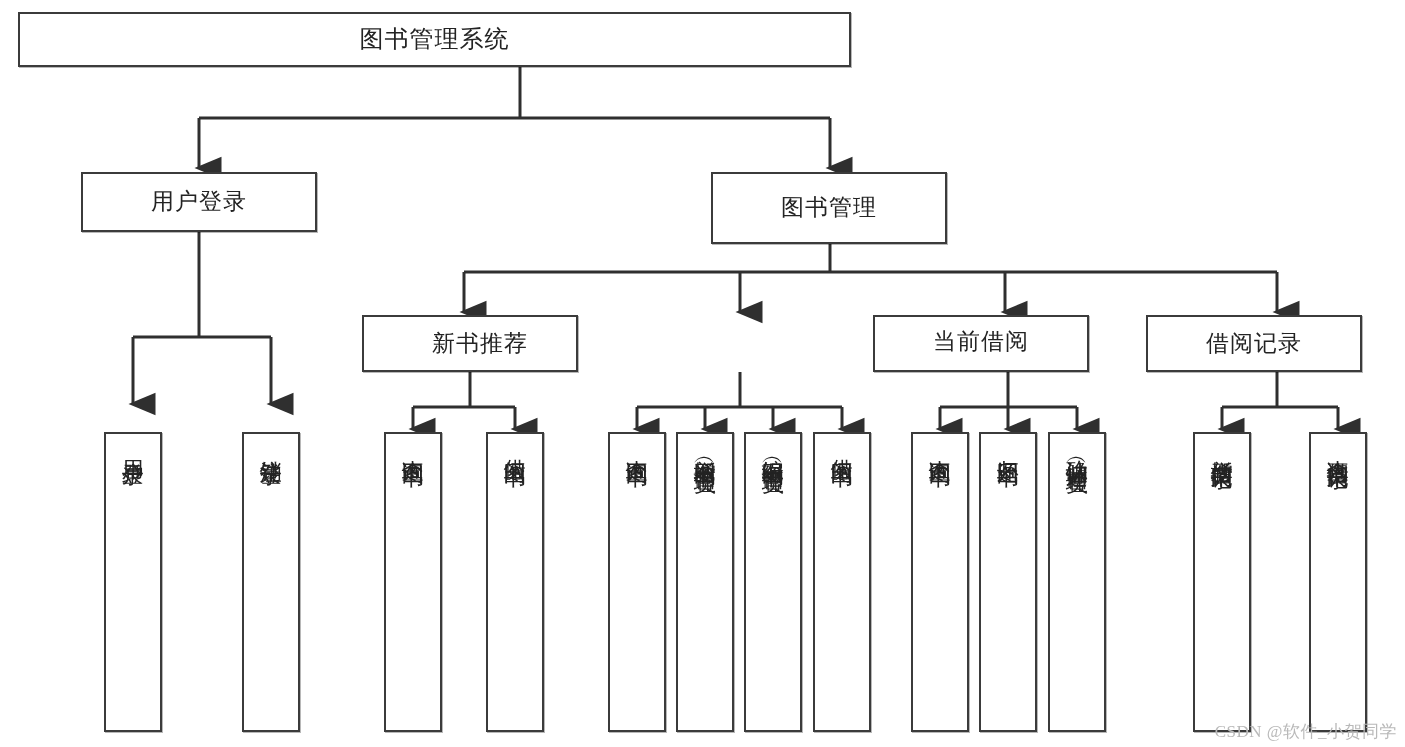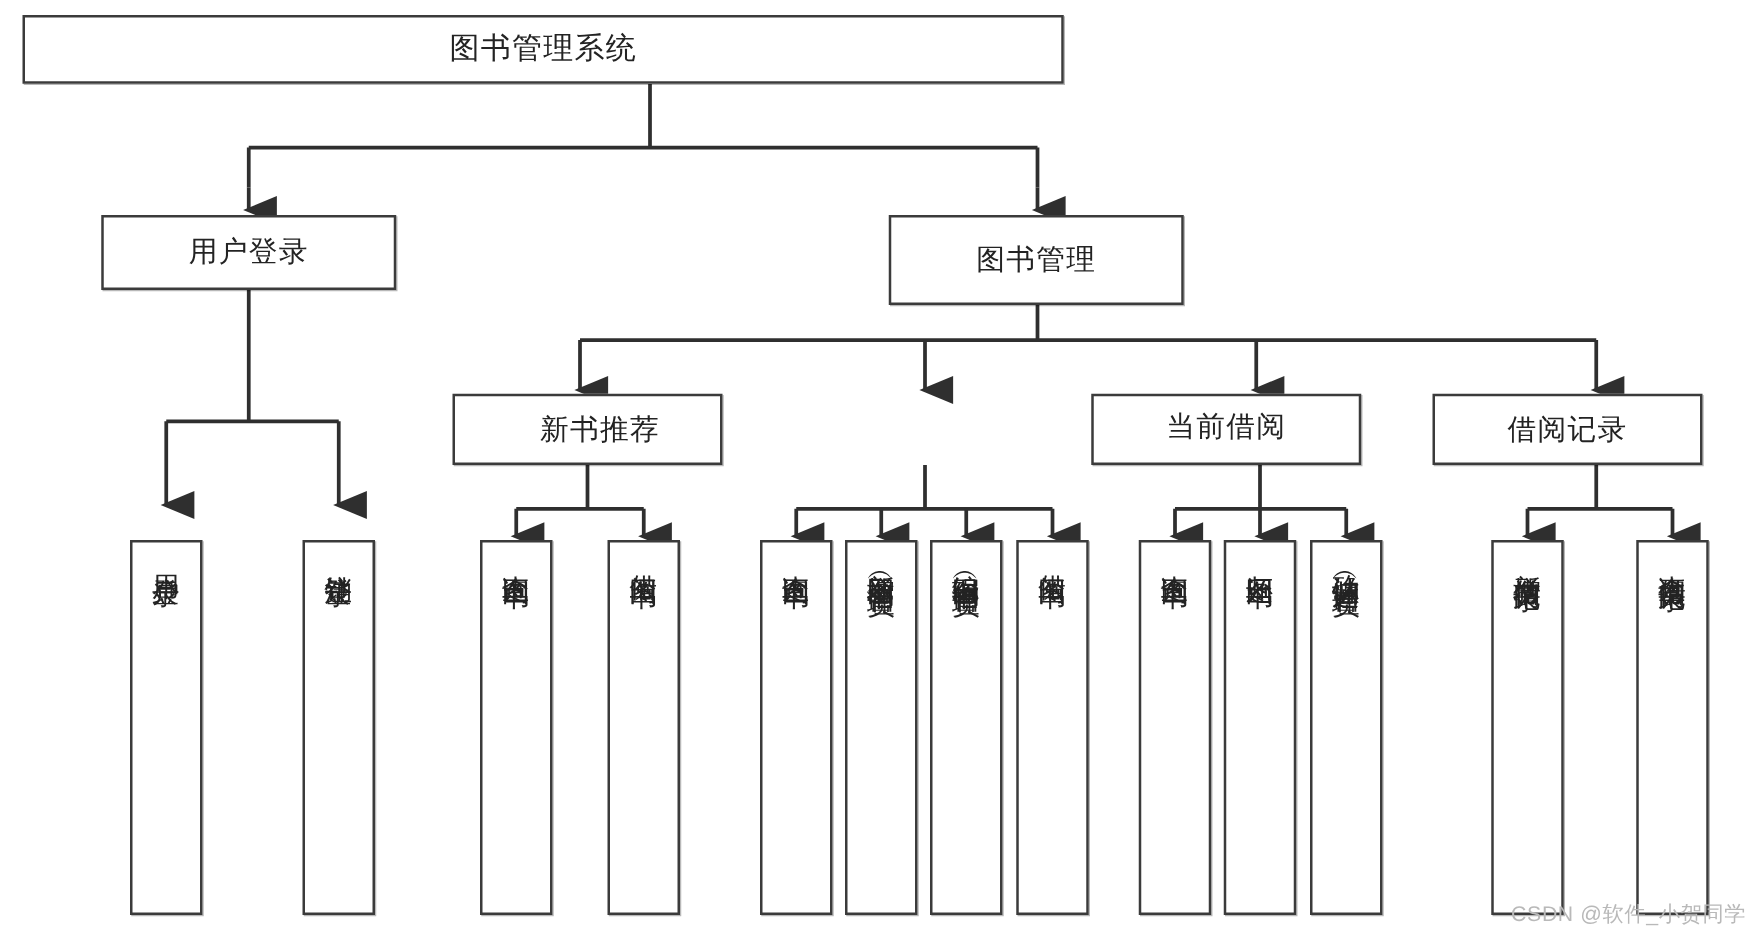--- a/index.html
+++ b/index.html
@@ -59,20 +59,21 @@
   }
   .watermark{
     position:absolute;
     right:8px;
     bottom:4px;
     font-size:17px;
     color:#b9b9b9;
     letter-spacing:0.5px;
     white-space:nowrap;
     user-select:none;
+    font-family:Liberation Serif, serif;
   }
 </style>
 </head>
 <body>
 
 <div id="diagram-root">
 
   <svg id="connectors" viewBox="0 0 1405 747" xmlns="http://www.w3.org/2000/svg">
     <defs>
       <marker id="arrow" viewBox="0 0 12 12" refX="6" refY="10" markerWidth="9" markerHeight="11" orient="auto-start-reverse">

